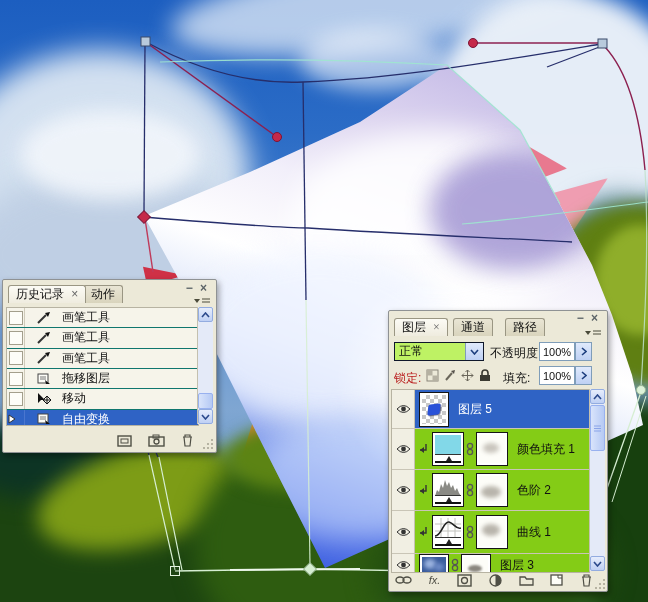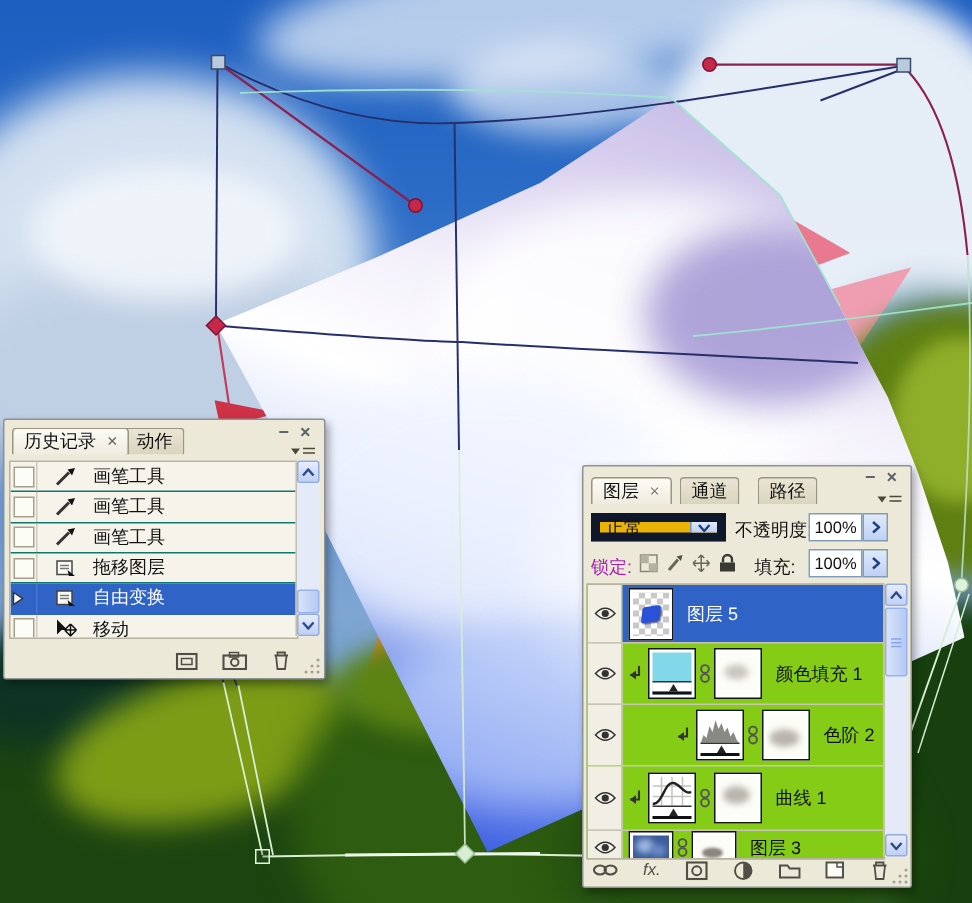--- a/index.html
+++ b/index.html
@@ -23,21 +23,21 @@
   .sbtn{position:absolute;left:0;width:15px;height:15px;background:linear-gradient(#e6edfc,#bfd0f4);
     border:1px solid #93ace0;border-radius:2px;box-sizing:border-box;display:flex;align-items:center;justify-content:center;}
   .sthumb{position:absolute;left:0;width:15px;background:linear-gradient(90deg,#d9e4fb,#b5c9f4);
     border:1px solid #98b1ef;border-radius:2px;box-sizing:border-box;}
   .hrow{display:flex;align-items:center;height:19.33px;border-bottom:1px solid #0f766e;position:relative;}
   .hrow .well{width:12px;height:12px;border:1px solid #a39f8c;background:#fdfdf8;margin-left:2px;}
   .hrow .wellcol{width:17px;flex:0 0 17px;display:flex;align-items:center;border-right:1px solid #cfcbba;height:100%;}
   .hrow .hicon{width:20px;margin-left:9px;flex:0 0 20px;display:flex;justify-content:center;}
   .hrow .hlabel{margin-left:8px;}
   .hrow.sel{background:#2f63c5;color:#fff;border-bottom-color:#2f63c5;}
-  .combo{position:absolute;background:#eab308;border:6px solid #0f172a;box-sizing:border-box;display:flex;align-items:center;}
+  .combo{position:absolute;background:#bef264;border:1px solid #0f172a;box-sizing:border-box;display:flex;align-items:center;}
   .combo .ctext{flex:1;padding-left:4px;font-size:12px;}
   .ddbtn{width:17px;height:100%;background:linear-gradient(#e0eafc,#bed0f4);border-left:1px solid #7f9db9;
     display:flex;align-items:center;justify-content:center;}
   .vbox{position:absolute;background:#fff;border:1px solid #7f9db9;box-sizing:border-box;font-size:11px;
     display:flex;align-items:center;justify-content:center;}
   .spin{position:absolute;background:linear-gradient(#e0eafc,#bed0f4);border:1px solid #7f9db9;box-sizing:border-box;
     display:flex;align-items:center;justify-content:center;}
   .lrow{position:relative;border-bottom:1px solid #c9c5b6;display:flex;align-items:center;}
   .eyecol{width:22px;flex:0 0 22px;height:100%;border-right:1px solid #c6c2b2;display:flex;align-items:center;justify-content:center;background:#f1efe3;}
   .lmain{flex:1;height:100%;display:flex;align-items:center;position:relative;}
@@ -184,46 +184,46 @@
           </div>
         <span class="hicon">
             <svg width="16" height="14">
               <rect x="2" y="2" width="10" height="9" fill="#fdfdf8" stroke="#444"></rect>
               <path d="M4,5 H10 M4,7 H10" stroke="#777"></path>
               <path d="M9,8 L14,12 L10,12 Z" fill="#111"></path>
             </svg>
           </span>
         <span class="hlabel">拖移图层</span>
       </div>
+      <div class="hrow">
+        <div class="wellcol">
+            <span class="well"></span>
+          </div>
+        <span class="hicon">
+            <svg width="16" height="14">
+              <polygon points="2,1 9,8 5,8 2,11" fill="#111"></polygon>
+              <path d="M11,4 V12 M7,8 H15 M11,4 l-2,2 M11,4 l2,2 M11,12 l-2,-2 M11,12 l2,-2 M7,8 l2,-2 M7,8 l2,2 M15,8 l-2,-2 M15,8 l-2,2" stroke="#111"></path>
+            </svg>
+          </span>
+        <span class="hlabel">移动</span>
+      </div>
       <div class="hrow sel">
         <div class="wellcol" style="border-right-color:#4a76cf;">
           <svg width="10" height="10">
               <polygon points="2,1 8,5 2,9" fill="#fff" stroke="#333"></polygon>
             </svg>
         </div>
         <span class="hicon">
             <svg width="16" height="14">
               <rect x="2" y="2" width="10" height="9" fill="#fdfdf8" stroke="#444"></rect>
               <path d="M4,5 H10 M4,7 H10" stroke="#777"></path>
               <path d="M9,8 L14,12 L10,12 Z" fill="#111"></path>
             </svg>
           </span>
         <span class="hlabel">自由变换</span>
-      </div>
-      <div class="hrow">
-        <div class="wellcol">
-            <span class="well"></span>
-          </div>
-        <span class="hicon">
-            <svg width="16" height="14">
-              <polygon points="2,1 9,8 5,8 2,11" fill="#111"></polygon>
-              <path d="M11,4 V12 M7,8 H15 M11,4 l-2,2 M11,4 l2,2 M11,12 l-2,-2 M11,12 l2,-2 M7,8 l2,-2 M7,8 l2,2 M15,8 l-2,-2 M15,8 l-2,2" stroke="#111"></path>
-            </svg>
-          </span>
-        <span class="hlabel">移动</span>
       </div>
     </div>
 
     <div class="sb" style="right:3px;top:27px;height:117px;">
       <div class="sbtn" style="top:0;">
           <svg width="9" height="6">
             <polyline points="1,5 4.5,1 8,5" fill="none" stroke="#2c4a8c" stroke-width="1.6"></polyline>
           </svg>
         </div>
       <div class="sthumb" style="top:86px;height:16px;"></div>
@@ -289,21 +289,21 @@
     <span class="abs" style="left:101px;top:34px;font-size:12px;">不透明度:</span>
     <div class="vbox" style="left:150px;top:31px;width:36px;height:19px;">
       <span>100%</span>
     </div>
     <div class="spin" style="left:186px;top:31px;width:17px;height:19px;">
       <svg width="6" height="9">
           <polyline points="1,1 5,4.5 1,8" fill="none" stroke="#1e3f7f" stroke-width="1.6"></polyline>
         </svg>
     </div>
 
-    <span class="abs" style="left:5px;top:59px;font-size:12px;color:#a21caf;">锁定:</span>
+    <span class="abs" style="left:5px;top:59px;font-size:12px;color:#b91c1c;">锁定:</span>
     <svg class="abs" width="13" height="13" style="left:37px;top:58px;">
         <rect x="1" y="1" width="11" height="11" fill="none" stroke="#8a867a"></rect>
         <rect x="1" y="1" width="5.5" height="5.5" fill="#b5b1a2"></rect>
         <rect x="6.5" y="6.5" width="5.5" height="5.5" fill="#b5b1a2"></rect>
       </svg>
     <svg class="abs" width="13" height="13" style="left:55px;top:58px;">
         <path d="M2,11 L8,4" stroke="#6a665a" stroke-width="2"></path>
         <path d="M7,2 L11,1 L10,5 Z" fill="#55514a"></path>
       </svg>
     <svg class="abs" width="13" height="13" style="left:72px;top:58px;">
@@ -353,21 +353,21 @@
           <span class="tframe" style="margin-left:2px;"><span style="display:inline-block;width:26px;height:28px;position:relative;background:#82d8e8;"><span class="abs" style="left:0;right:0;bottom:2px;height:6px;background:#fff;border-top:1px solid #333;"></span><span class="abs" style="left:11px;bottom:2px;width:0;height:0;border-left:3px solid transparent;border-right:3px solid transparent;border-bottom:5px solid #222;"></span><span class="abs" style="left:0;right:0;bottom:0;height:2px;background:#111;"></span></span></span>
           <svg width="8" height="14" style="margin-left:2px;">
               <circle cx="4" cy="4" r="2.6" fill="none" stroke="#555" stroke-width="1.3"></circle>
               <circle cx="4" cy="10" r="2.6" fill="none" stroke="#555" stroke-width="1.3"></circle>
             </svg>
           <span class="tframe" style="margin-left:2px;"><span class="maskthumb" style="display:inline-block;width:26px;height:28px;"><span class="abs blob" style="left:4px;top:8px;width:16px;height:10px;background:#c9c5bd;filter:blur(2px);"></span></span></span>
           <span class="lname">颜色填充 1</span>
         </div>
       </div>
 
-      <div class="lrow" style="height:40px;gap:32px;">
+      <div class="lrow" style="height:40px;">
         <div class="eyecol">
             <svg width="15" height="10">
               <path d="M1,5 Q7.5,-2 14,5 Q7.5,12 1,5 Z" fill="#f4f2e6" stroke="#333"></path>
               <circle cx="7.5" cy="5" r="2.4" fill="#333"></circle>
             </svg>
           </div>
         <div class="lmain">
           <svg width="12" height="14" style="margin-left:3px;">
               <path d="M8,2 V8 H2" fill="none" stroke="#333" stroke-width="1.4"></path>
               <polygon points="2,5 2,11 6,8" fill="#333" transform="rotate(180 4 8)"></polygon>

